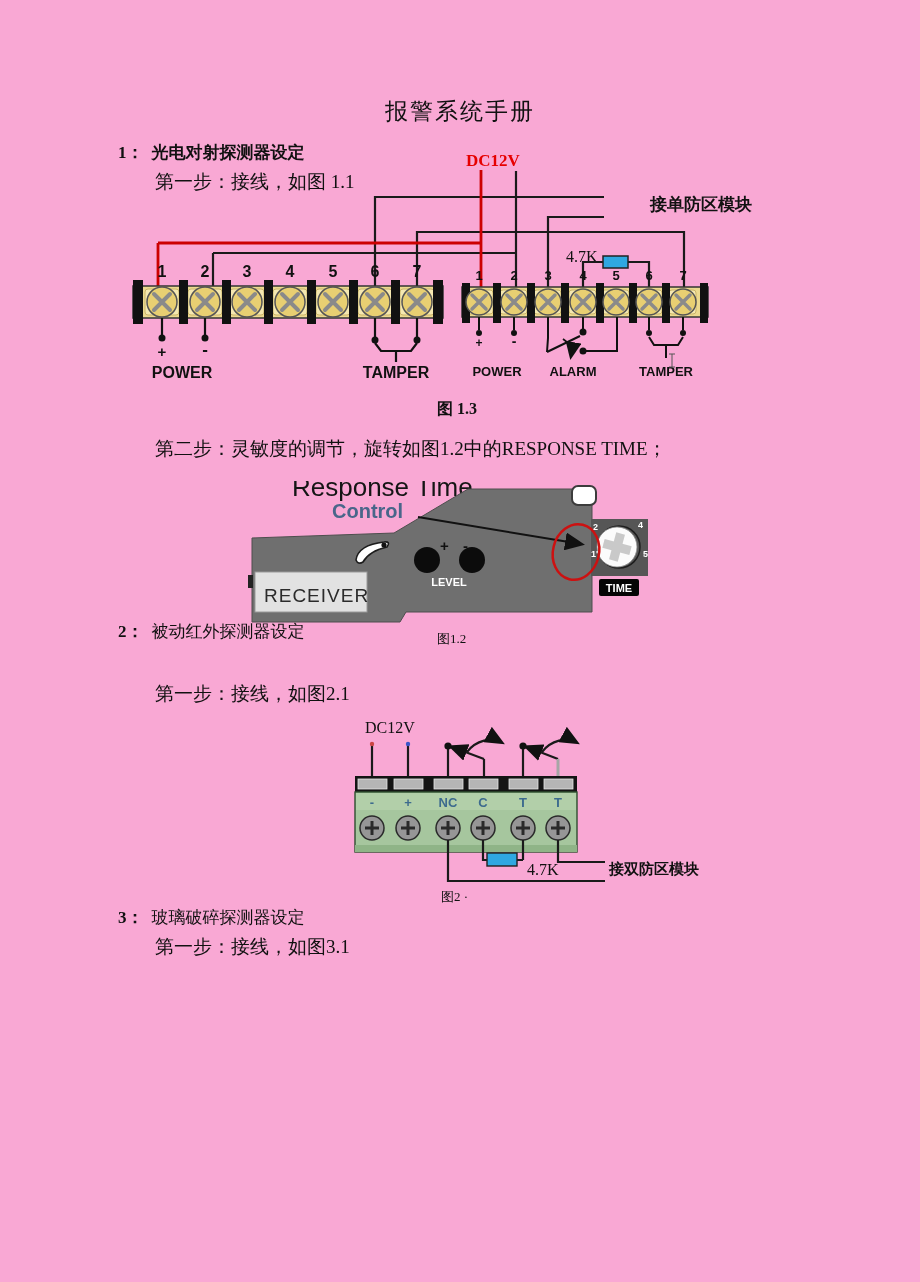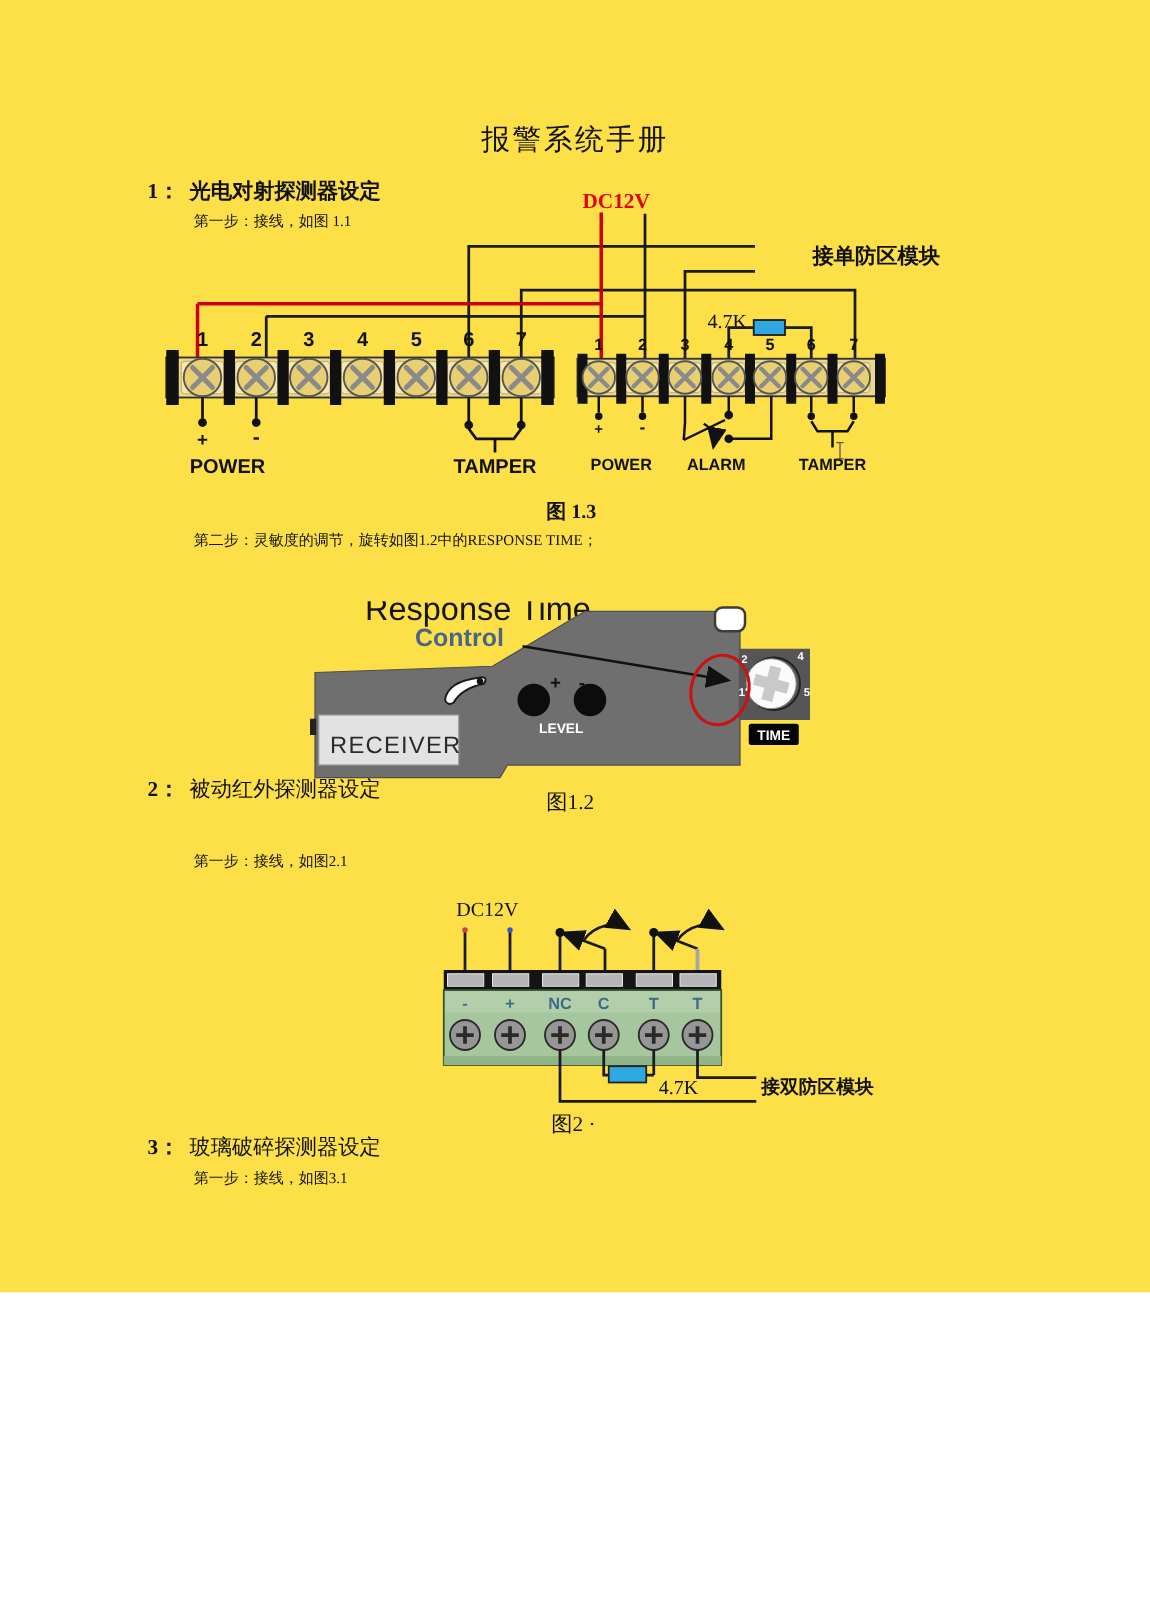--- a/index.html
+++ b/index.html
@@ -1,25 +1,25 @@
 <!DOCTYPE html>
 <html><head>
 <meta charset="utf-8">
 <style>
   html,body{margin:0;padding:0;background:#fff;}
-  .page{position:relative;width:920px;height:1034px;background:#fde047;overflow:hidden;
+  .page{position:relative;width:920px;height:1282px;background:#f9a8d4;overflow:hidden;
         font-family:"Liberation Serif","DejaVu Serif",serif;color:#111;}
   .abs{position:absolute;}
   .doc-title{left:10px;top:96px;width:900px;text-align:center;font-size:23px;letter-spacing:2px;}
   .h-sec{left:118px;font-size:17px;}
   .h-sec .num{font-weight:bold;}
   .h-sec.bold-all .txt{font-weight:bold;}
   .h-sec .txt{margin-left:8px;}
-  .step{left:155px;font-size:12px;}
-  .figcap{font-size:17px;}
+  .step{left:155px;font-size:19px;}
+  .figcap{font-size:13px;}
   .figcap.b{font-weight:bold;font-size:16px;}
   svg text{font-family:"Liberation Sans","DejaVu Sans",sans-serif;}
   svg text.serif{font-family:"Liberation Serif","DejaVu Serif",serif;}
   svg text.cjk{font-family:"Liberation Sans","DejaVu Sans",sans-serif;font-weight:bold;}
   .fig12{left:248px;top:481px;width:402px;height:147px;overflow:hidden;}
   .fig12 .rt{position:absolute;left:44px;top:-9px;font-size:26px;color:#151515;
              font-family:"Liberation Sans",sans-serif;white-space:nowrap;}
   .fig12 .ctl{position:absolute;left:84px;top:19px;font-size:20px;font-weight:bold;color:#49668a;
               font-family:Liberation Sans, sans-serif;}
 </style>
@@ -212,21 +212,21 @@
       <text x="479" y="347" font-size="12" font-weight="bold" text-anchor="middle" fill="#111">+</text>
       <text x="514" y="346" font-size="14" font-weight="bold" text-anchor="middle" fill="#111">-</text>
       <text x="497" y="376" font-size="13" font-weight="bold" text-anchor="middle" fill="#111">POWER</text>
       <text x="573" y="376" font-size="13" font-weight="bold" text-anchor="middle" fill="#111">ALARM</text>
       <text x="666" y="376" font-size="13" font-weight="bold" text-anchor="middle" fill="#111">TAMPER</text>
       <path d="M672,354 V367 M669,354 H675 M669,367 H675" stroke="#555" stroke-width="1" fill="none"></path>
     </g>
   </svg>
 
   <div class="abs figcap b" style="left:437px;top:399px;">图 1.3</div>
-  <div class="abs step" style="top:424px;">第二步：灵敏度的调节，旋转如图1.2中的RESPONSE TIME；</div>
+  <div class="abs step" style="top:436px;">第二步：灵敏度的调节，旋转如图1.2中的RESPONSE TIME；</div>
 
   <div class="abs fig12">
     <div class="rt">Response Time</div>
     <div class="ctl">Control</div>
     <svg class="abs" style="left:0;top:0;" width="402" height="147" viewBox="0 0 402 147">
       <defs>
         <marker id="ah2" markerWidth="10" markerHeight="9" refX="8" refY="4.5" orient="auto">
           <path d="M0,0 L10,4.5 L0,9 Z" fill="#111"></path>
         </marker>
       </defs>

